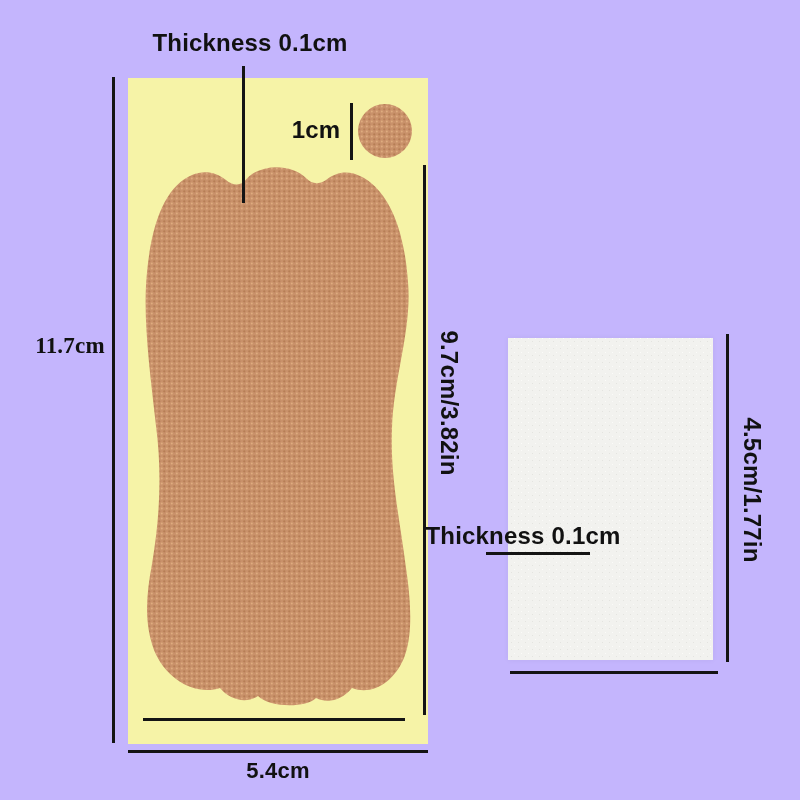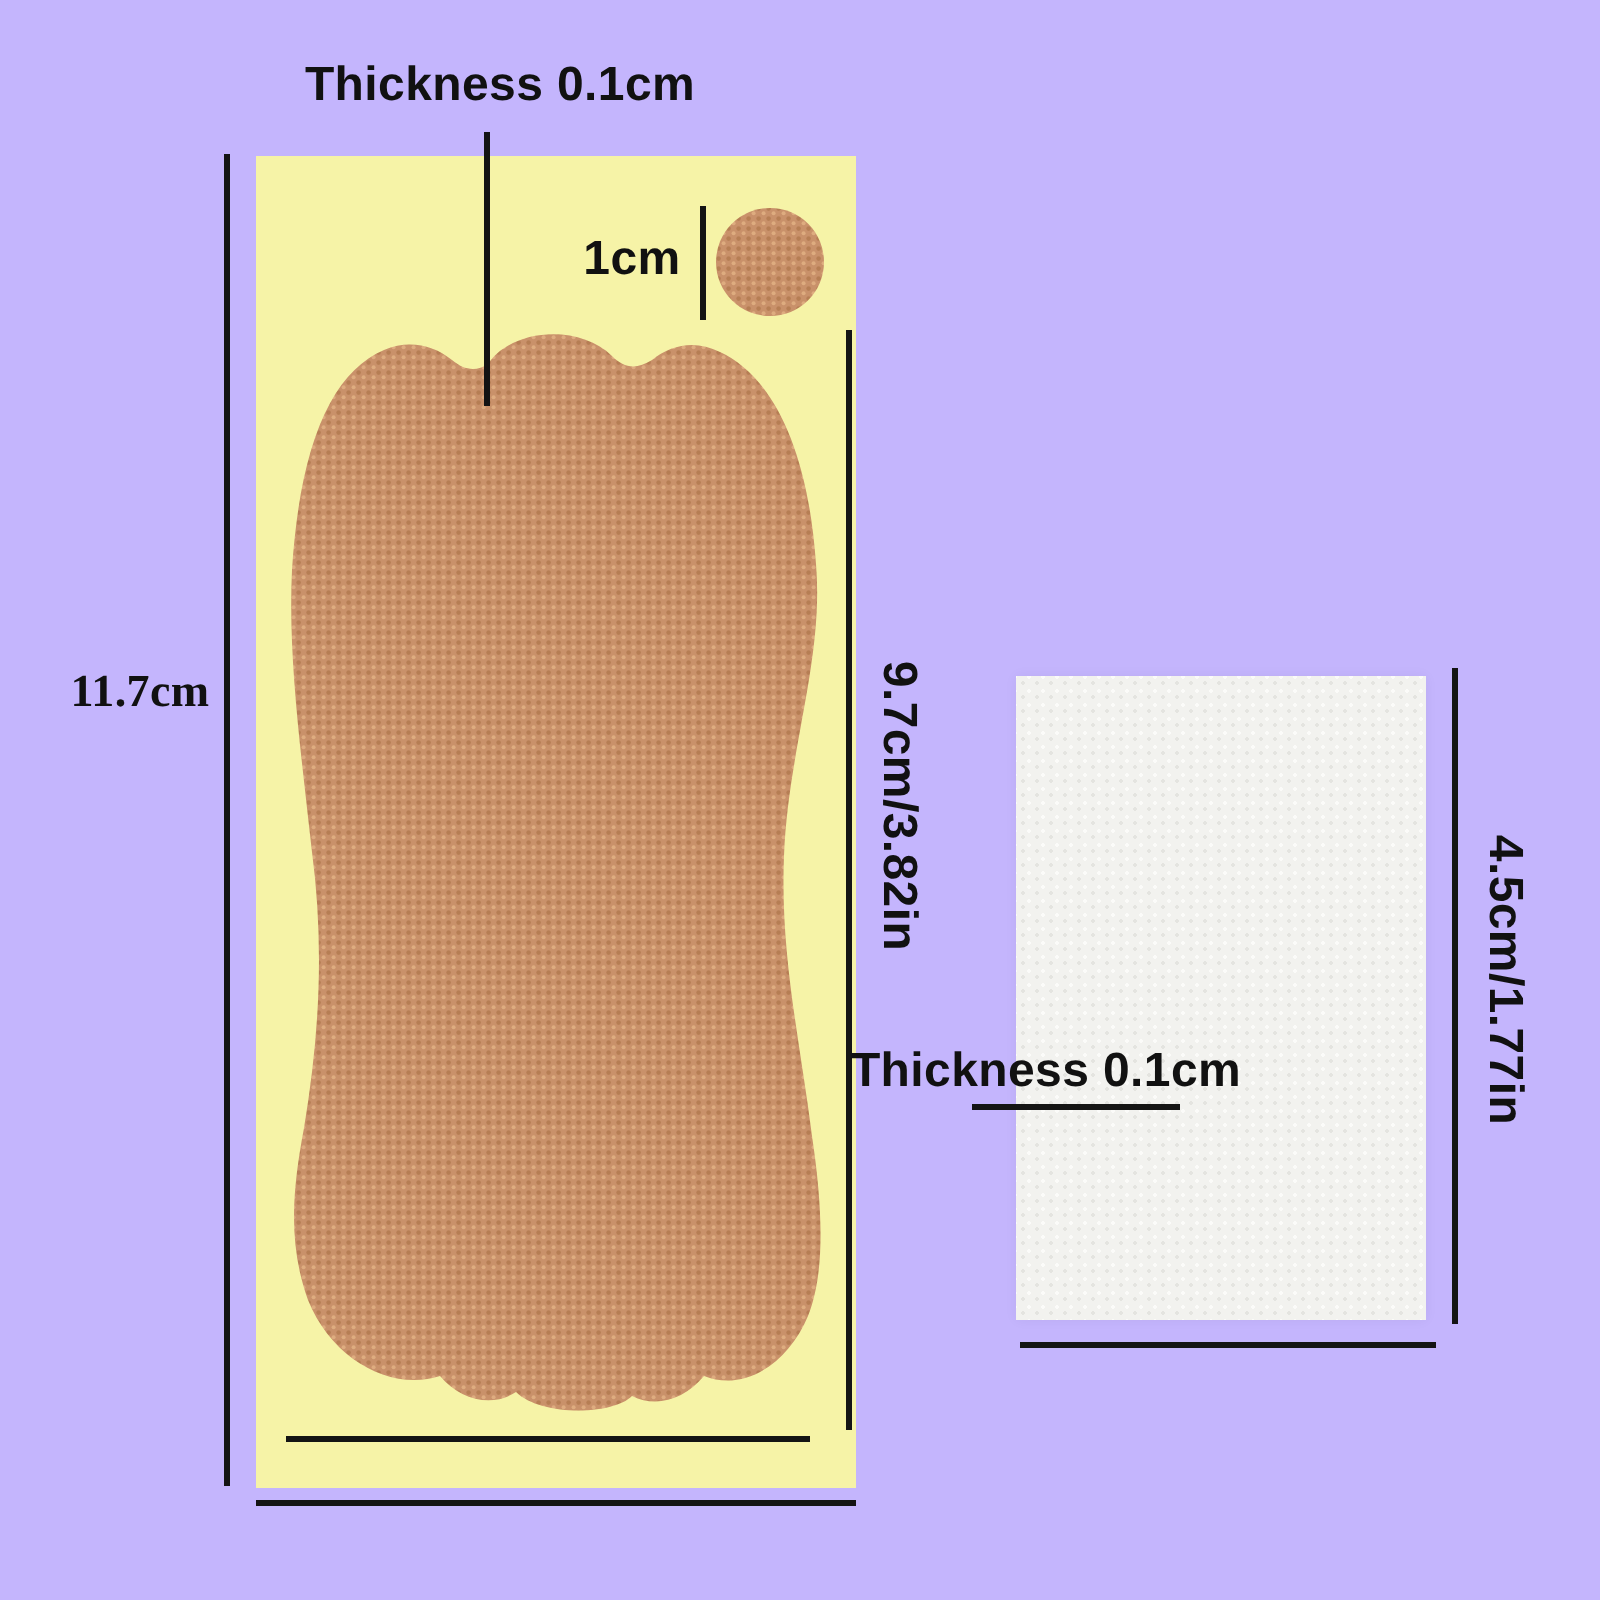--- a/index.html
+++ b/index.html
@@ -89,19 +89,20 @@
 
   <div class="lbl" style="left:150px;top:30px;width:200px;font-size:24px;">Thickness 0.1cm</div>
 
   <div class="lbl" style="left:290px;top:117px;width:52px;font-size:24px;text-align:center;">1cm</div>
 
   <div class="lbl" style="left:25px;top:333px;width:90px;font-size:23px;font-family:Liberation Serif, serif;">11.7cm</div>
 
   <div class="vlabel" style="left:449px;top:403px;font-size:24px;">9.7cm/3.82in</div>
 
 
+  <div class="lbl" style="left:218px;top:759px;width:120px;font-size:22px;">5.4cm</div>
 
   <div class="lbl" style="left:423px;top:523px;width:200px;font-size:24px;z-index:6;">Thickness 0.1cm</div>
 
   <div class="vlabel" style="left:752px;top:490px;font-size:24px;">4.5cm/1.77in</div>
 
 
 </div>
 
 </body></html>

